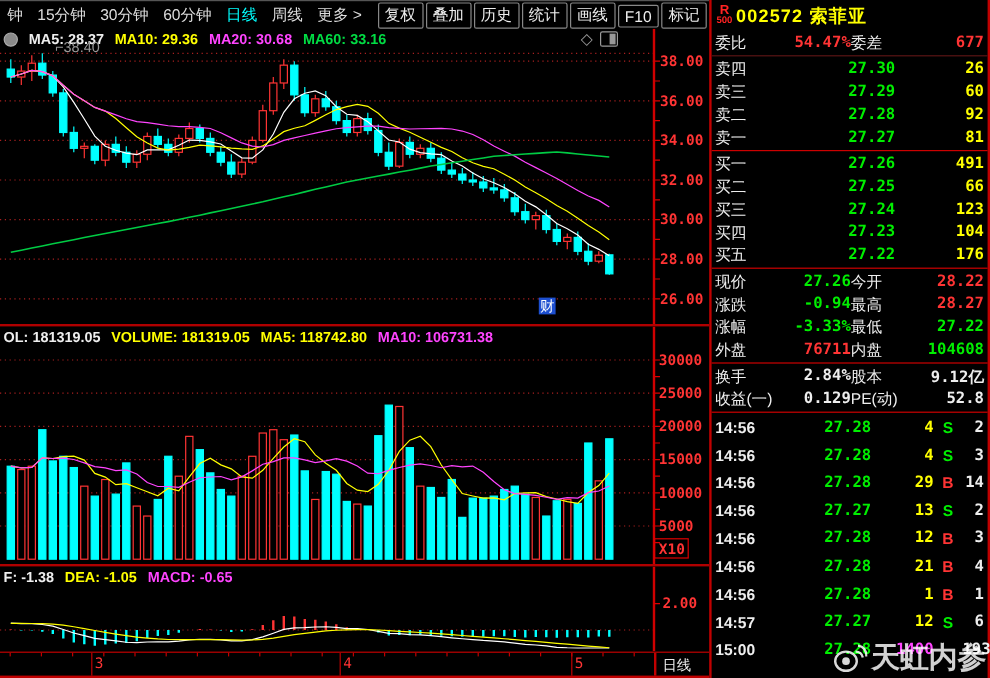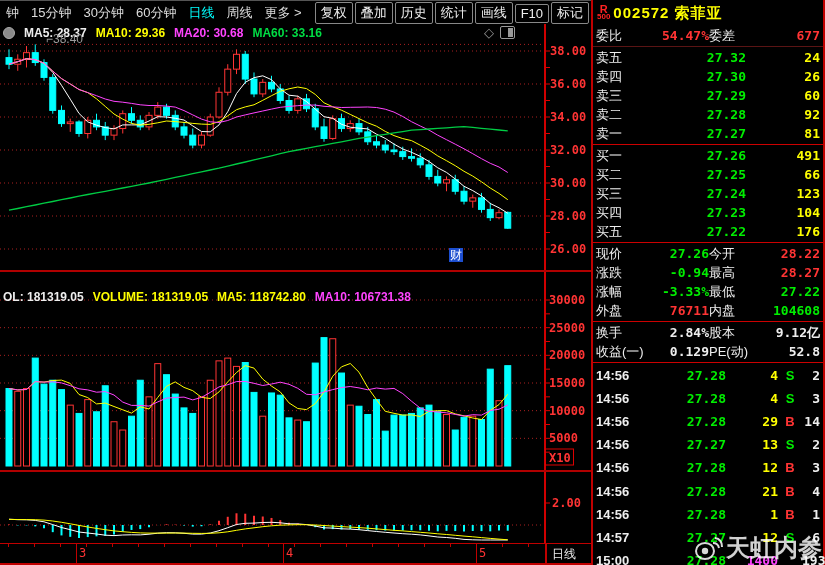--- a/index.html
+++ b/index.html
@@ -17,21 +17,21 @@
   
   #chart{position:absolute;left:0;top:24px;width:591px;height:541px;}
   #main-svg,#vol-svg,#macd-svg{position:absolute;left:0;display:block;}
   #main-svg{top:0}
   #vol-svg{top:248px}
   #macd-svg{top:448px}
   .pane-sep{position:absolute;left:0;width:591px;height:2px;background:#b00000;}
   .ind-header{position:absolute;display:flex;gap:9px;font-size:12px;font-weight:bold;
     white-space:nowrap;pointer-events:none;}
   #ma-header{left:3px;top:2px;align-items:center;}
-  #vol-header{left:3px;top:250px;margin-top:16px;}
+  #vol-header{left:3px;top:250px;}
   #macd-header{left:3px;top:450px;}
   .dot-ico{width:10px;height:10px;border-radius:50%;background:#8a8a8a;border:1px solid #aaa;}
   #chart-icons{position:absolute;left:484px;top:2px;display:flex;gap:6px;align-items:center;color:#999;}
   #diamond-ico{font-size:13px;line-height:13px;}
   #layout-ico{width:13px;height:11px;border:1px solid #999;border-radius:2px;position:relative;}
   #layout-ico:before{content:"";position:absolute;right:1px;top:1px;bottom:1px;width:5px;background:#999;}
   #annotation{position:absolute;left:46px;top:8px;color:#9a9a9a;font-size:12px;}
   #news-marker{position:absolute;left:449px;top:224px;background:#1d4fd0;color:#fff;
     font-size:12px;line-height:14px;padding:0 1px;}
   #xband{position:absolute;left:0;top:519px;width:591px;height:19px;background:#000;
@@ -410,20 +410,25 @@
         <line stroke="#00ffff" stroke-width="2" x1="455.25" y1="53" x2="455.25" y2="59.060886399595496"></line>
         <line stroke="#00ffff" stroke-width="2" x1="464" y1="53" x2="464" y2="59.524977098354135"></line>
         <line stroke="#00ffff" stroke-width="2" x1="472.75" y1="53" x2="472.75" y2="58.990619101939444"></line>
         <line stroke="#00ffff" stroke-width="2" x1="481.5" y1="53" x2="481.5" y2="59.108400646591264"></line>
         <line stroke="#00ffff" stroke-width="2" x1="490.25" y1="53" x2="490.25" y2="59.33403631687199"></line>
         <line stroke="#00ffff" stroke-width="2" x1="499" y1="53" x2="499" y2="58.477817235733156"></line>
         <line stroke="#00ffff" stroke-width="2" x1="507.75" y1="53" x2="507.75" y2="58.716857789899336"></line>
         <polyline points="9,47.2 17.75,47.7 26.5,47.8 35.25,48.4 44,49.8 52.75,52.6 61.5,55.5 70.25,57.7 79,60.0 87.75,61.0 96.5,62.0 105.25,63.2 114,63.6 122.75,63.0 131.5,62.8 140.25,62.9 149,62.2 157.75,61.2 166.5,60.7 175.25,60.8 184,61.3 192.75,62.1 201.5,62.1 210.25,61.0 219,58.7 227.75,55.7 236.5,52.5 245.25,51.3 254,51.1 262.75,50.5 271.5,50.3 280.25,50.8 289,51.8 297.75,51.9 306.5,52.6 315.25,54.1 324,55.8 332.75,56.1 341.5,56.8 350.25,57.1 359,57.7 367.75,58.6 376.5,59.5 385.25,60.3 394,61.0 402.75,61.7 411.5,62.2 420.25,62.9 429,63.9 437.75,65.0 446.5,65.5 455.25,66.3 464,67.4 472.75,67.8 481.5,68.0 490.25,68.0 499,68.0 507.75,68.0" fill="none" stroke="#fff"></polyline>
         <polyline points="9,47.4 17.75,47.5 26.5,47.6 35.25,47.7 44,48.1 52.75,49.0 61.5,50.3 70.25,51.8 79,53.4 87.75,55.0 96.5,56.4 105.25,57.7 114,58.9 122.75,59.7 131.5,60.4 140.25,60.9 149,61.1 157.75,61.1 166.5,61.1 175.25,61.0 184,61.1 192.75,61.3 201.5,61.4 210.25,61.3 219,60.8 227.75,59.8 236.5,58.3 245.25,56.9 254,55.8 262.75,54.7 271.5,53.8 280.25,53.2 289,52.9 297.75,52.7 306.5,52.7 315.25,53.0 324,53.5 332.75,54.1 341.5,54.6 350.25,55.1 359,55.6 367.75,56.2 376.5,56.9 385.25,57.6 394,58.3 402.75,58.9 411.5,59.6 420.25,60.3 429,61.0 437.75,61.8 446.5,62.5 455.25,63.3 464,64.1 472.75,64.8 481.5,65.6 490.25,66.4 499,67.1 507.75,67.8" fill="none" stroke="#ffff00"></polyline>
       </svg>
+    <div class="ind-header" id="macd-header">
+      <span class="w">F: -1.38</span>
+      <span class="y">DEA: -1.05</span>
+      <span class="m">MACD: -0.65</span>
+    </div>
 
     <div id="xband">
       <div id="xband-axis"></div>
       <div id="period-label">日线</div>
     <div class="xvline" style="left: 76px;"></div>
         <div class="xlabel" style="left: 79px;">3</div>
         <div class="xvline" style="left: 283px;"></div>
         <div class="xlabel" style="left: 286px;">4</div>
         <div class="xvline" style="left: 476px;"></div>
         <div class="xlabel" style="left: 479px;">5</div>
@@ -464,25 +469,20 @@
     </div>
     <div id="qrows">
         <div class="qrow dual">
           <span class="w">委比</span>
           <span class="num r">54.47%</span>
           <span class="w">委差</span>
           <span class="num r">677</span>
         </div>
         <div class="sepd"></div>
         <div class="qrow lv">
-          <span class="w">卖五</span>
-          <span class="num g">27.32</span>
-          <span class="num y">24</span>
-        </div>
-        <div class="qrow lv">
           <span class="w">卖四</span>
           <span class="num g">27.30</span>
           <span class="num y">26</span>
         </div>
         <div class="qrow lv">
           <span class="w">卖三</span>
           <span class="num g">27.29</span>
           <span class="num y">60</span>
         </div>
         <div class="qrow lv">

